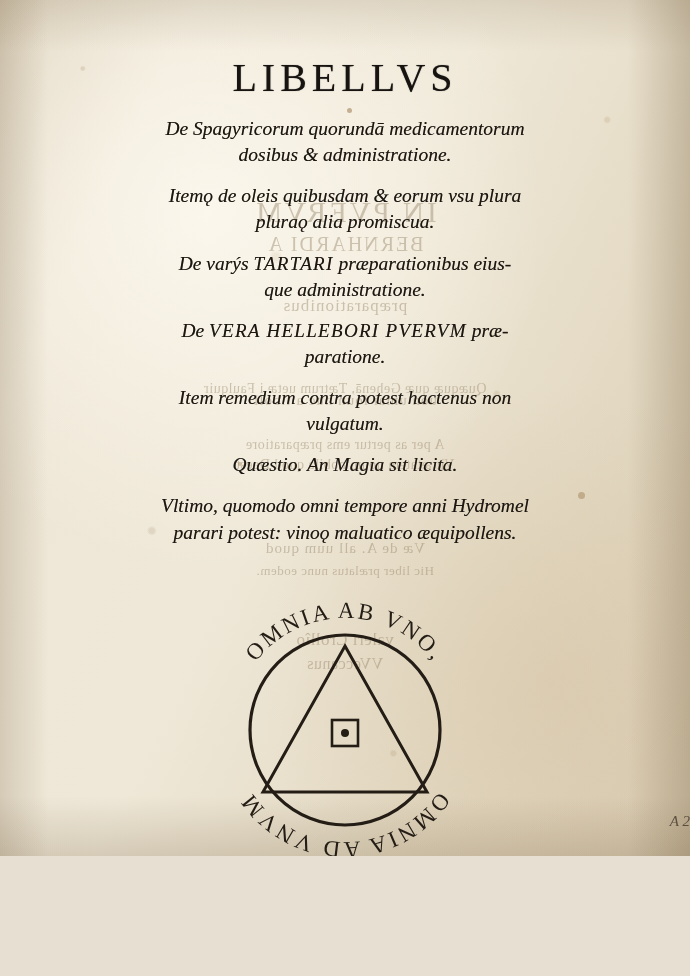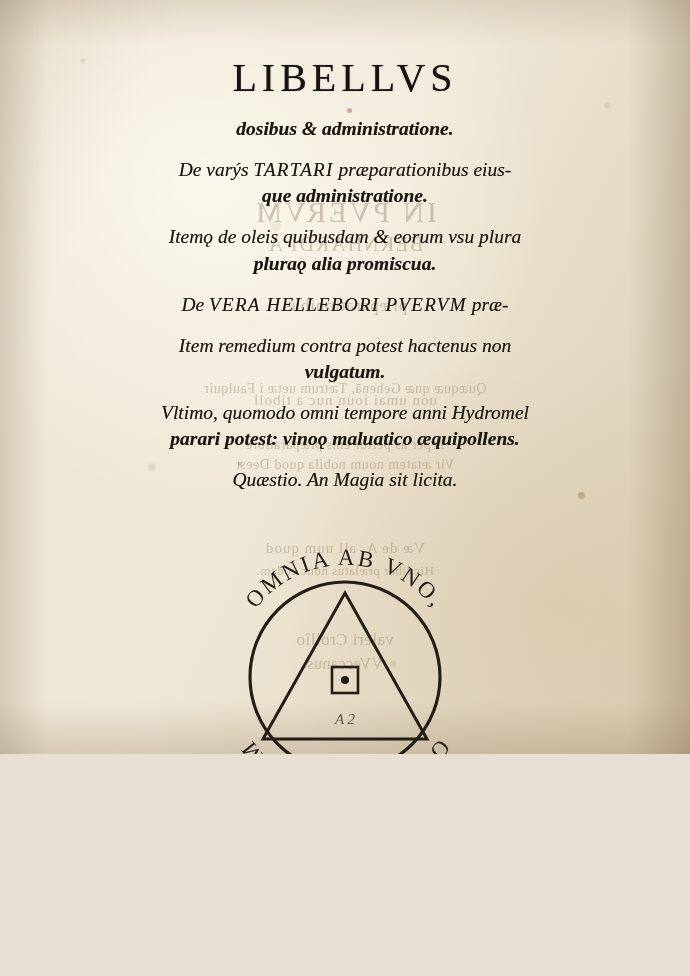--- a/index.html
+++ b/index.html
@@ -11,21 +11,21 @@
     height: 976px;
     overflow: hidden;
     background: #e7e0d2;
     font-family: "Liberation Serif", serif;
   }
 
   
   #page {
     position: relative;
     width: 690px;
-    height: 754px;
+    height: 856px;
     background:
       radial-gradient(ellipse 70% 60% at 30% 25%, rgba(255,252,243,0.75), rgba(255,252,243,0) 70%),
       radial-gradient(ellipse 60% 50% at 80% 80%, rgba(214,196,166,0.55), rgba(214,196,166,0) 70%),
       linear-gradient(115deg, #ddd2bd 0%, #eee6d6 18%, #efe8d8 45%, #e4dac4 72%, #d8cbb2 100%);
     overflow: hidden;
   }
   
   #page::before {
     content: "";
     position: absolute;
@@ -89,21 +89,21 @@
   .entry {
     margin: 15px 0 0 0;
     color: #1b1610;
     font-style: italic;
     font-size: 19.5px;
     line-height: 1.34;
     text-align: center;
     text-shadow: 0 0 .6px rgba(25,20,14,.5);
   }
   .entry .l1 { display: block; }
-  .entry .l2 { display: block; font-weight: bold; }
+  .entry .l2 { display: block; }
   .capsbig {
     font-style: italic;
     letter-spacing: 1.3px;
     font-size: 19px;
   }
 
   
   #emblem-wrap {
     position: relative;
     z-index: 5;
@@ -112,21 +112,21 @@
     justify-content: center;
   }
   #emblem { display: block; }
 
   
   #signature {
     position: absolute;
     z-index: 5;
     left: 0; right: 0;
     bottom: 26px;
-    text-align: center;
+    text-align: right;
     font-size: 15px;
     font-style: italic;
     color: #3a3025;
     opacity: .75;
   }
 
   
   .speck {
     position: absolute;
     border-radius: 50%;
@@ -152,49 +152,51 @@
       <div class="bleed" style="top: 563px; font-size: 13px; letter-spacing: 0.5px;">Hic liber prælatus nunc eodem.</div>
       <div class="bleed" style="top: 630px; font-size: 17px; letter-spacing: 0.5px;">valeri Crollîo</div>
       <div class="bleed" style="top: 655px; font-size: 16px; letter-spacing: 0.5px;">VVeccanus</div>
     </div>
 
   <div class="content">
 
     <div id="title">LIBELLVS</div>
 
     <div class="entry">
+      <span class="l1">De Spagyricorum quorundā medicamentorum</span>
       <span class="l2">dosibus &amp; administratione.</span>
+    </div>
+
+    <div class="entry">
+      <span class="l1">Itemǫ de oleis quibusdam &amp; eorum vsu plura</span>
+      <span class="l2">pluraǫ alia promiscua.</span>
     </div>
 
     <div class="entry">
       <span class="l1"><span>De varýs </span><span class="capsbig">TARTARI</span><span> præparationibus eius-</span></span>
       <span class="l2">que administratione.</span>
     </div>
 
     <div class="entry">
-      <span class="l1">Itemǫ de oleis quibusdam &amp; eorum vsu plura</span>
-      <span class="l2">pluraǫ alia promiscua.</span>
-    </div>
-
-    <div class="entry">
       <span class="l1"><span>De </span><span class="capsbig">VERA HELLEBORI PVERVM</span><span> præ-</span></span>
+      <span class="l2">paratione.</span>
     </div>
 
     <div class="entry">
       <span class="l1">Item remedium contra potest hactenus non</span>
       <span class="l2">vulgatum.</span>
     </div>
 
     <div class="entry">
+      <span class="l1">Quæstio. An Magia sit licita.</span>
+    </div>
+
+    <div class="entry">
       <span class="l1">Vltimo, quomodo omni tempore anni Hydromel</span>
       <span class="l2">parari potest: vinoǫ maluatico æquipollens.</span>
-    </div>
-
-    <div class="entry">
-      <span class="l1">Quæstio. An Magia sit licita.</span>
     </div>
 
   </div>
 
   <div id="emblem-wrap">
     <svg id="emblem" width="300" height="300" viewBox="0 0 300 300">
       <defs>
         <path id="mottoTopPath" d="M 150,150 m -112,0 a 112,112 0 0 1 224,0" fill="none"></path>
         <path id="mottoBottomPath" d="M 150,150 m 112,0 a 112,112 0 0 1 -224,0" fill="none"></path>
       </defs>

